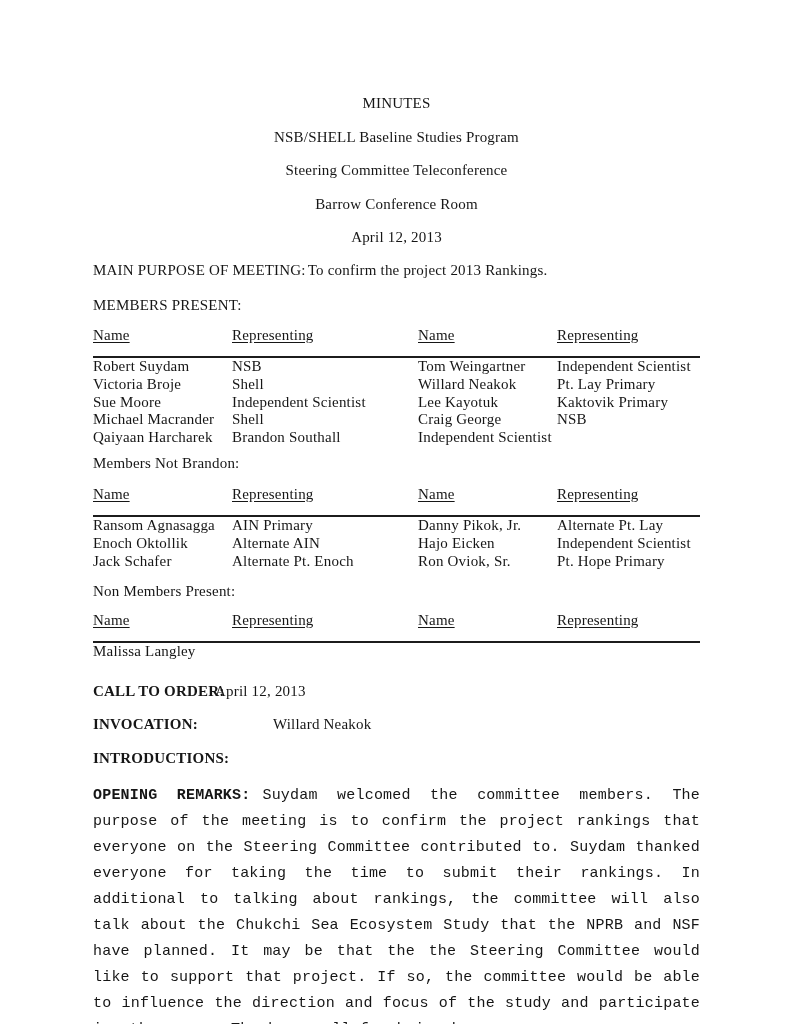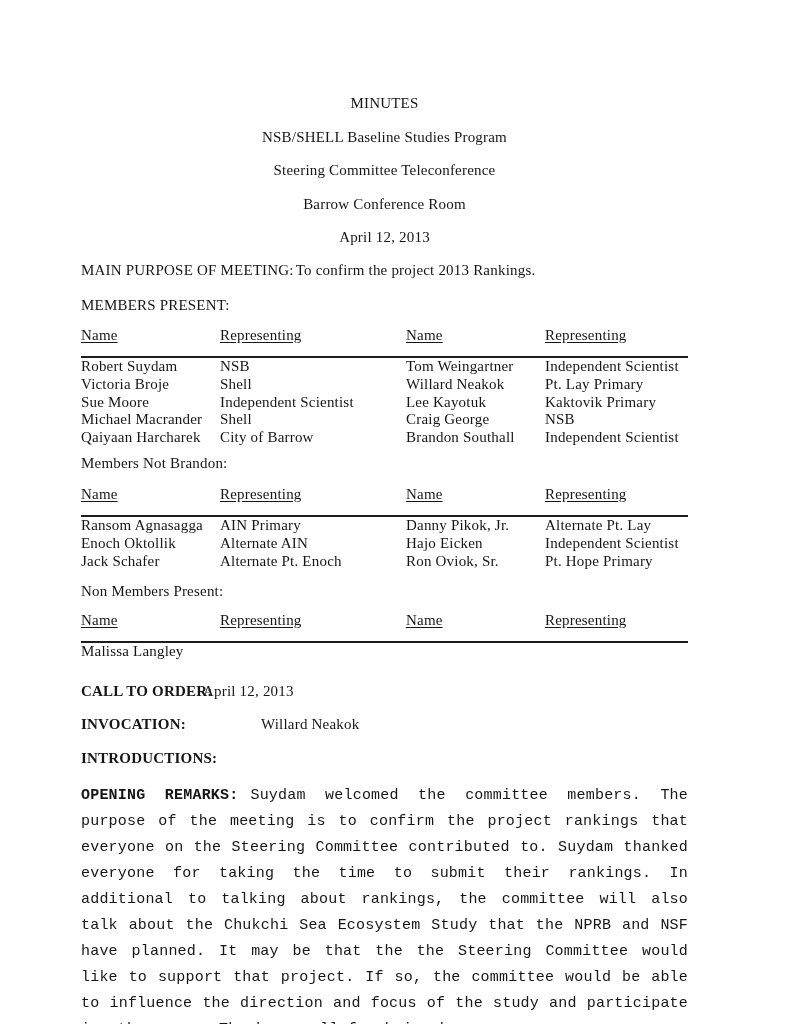--- a/index.html
+++ b/index.html
@@ -1,21 +1,21 @@
 <!DOCTYPE html>
 <html><head>
 <meta charset="utf-8">
 <style>
   html,body{margin:0;padding:0;background:#ffffff;}
   .page{
     position:relative;width:791px;height:1024px;background:#ffffff;overflow:hidden;
     font-family:"Liberation Serif","DejaVu Serif",serif;
     font-size:15px;color:#161616;letter-spacing:0.2px;
   }
-  .abs{position:absolute;left:81px;width:607px;line-height:16px;}
+  .abs{position:absolute;left:93px;width:607px;line-height:16px;}
   .tline{text-align:center;}
   .b{font-weight:bold;}
   .grid4{display:grid;grid-template-columns:139px 186px 139px 143px;}
   .thead{border-bottom:2px solid #1c1c1c;line-height:15px;padding-bottom:13px;}
   .u{text-decoration:underline;text-underline-offset:2px;}
   .tbody .trow{display:grid;grid-template-columns:139px 186px 139px 143px;line-height:17.8px;}
   .val{position:absolute;top:0;}
   .val-cto{left:122px;}
   .val-inv{left:180px;}
   .gap{margin-left:2px;}
@@ -65,21 +65,20 @@
           <div>Kaktovik Primary</div>
         </div>
         <div class="trow">
           <div>Michael Macrander</div>
           <div>Shell</div>
           <div>Craig George</div>
           <div>NSB</div>
         </div>
         <div class="trow">
           <div>Qaiyaan Harcharek</div>
-          <div>City of Barrow</div>
           <div>Brandon Southall</div>
           <div>Independent Scientist</div>
         </div>
       </div>
   </div>
 
   <div class="abs" style="top:455px">Members Not Brandon:</div>
   <div class="abs" style="top:487px">
     <div class="grid4 thead">
       <div><span class="u">Name</span></div>

